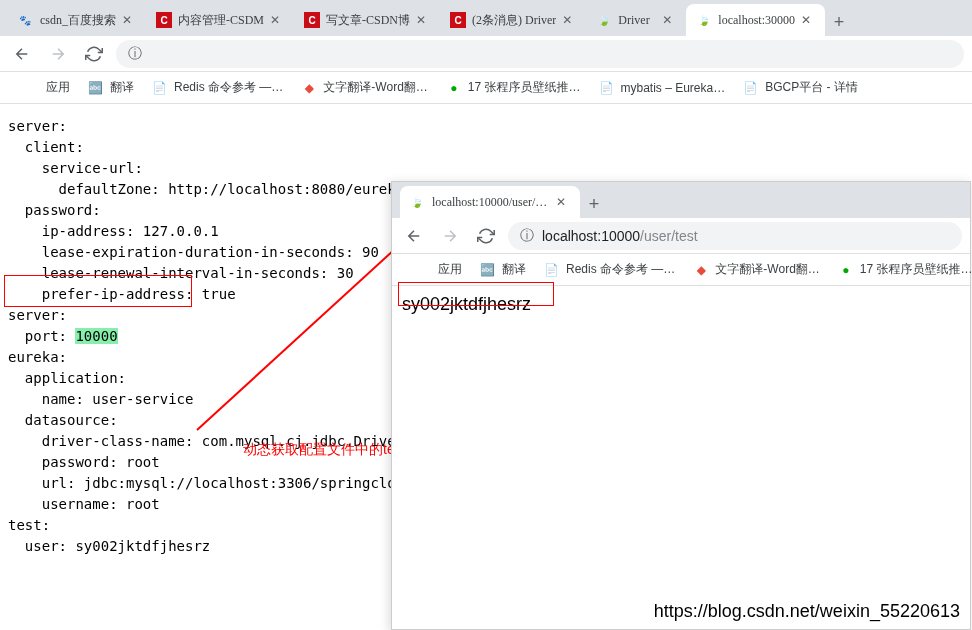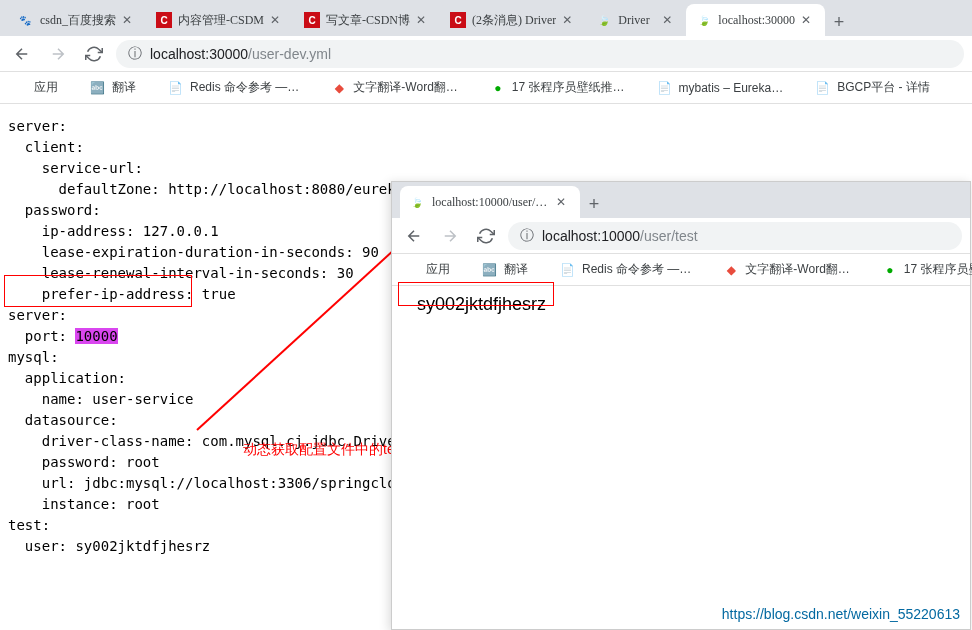--- a/index.html
+++ b/index.html
@@ -14,38 +14,38 @@
     .new-tab-btn { width: 28px; height: 28px; display: flex; align-items: center; justify-content: center; color: #5f6368; font-size: 18px; }
     
     .toolbar { display: flex; align-items: center; height: 36px; background: #fff; border-bottom: 1px solid #e0e0e0; padding: 0 8px; gap: 8px; }
     .nav-btn { width: 28px; height: 28px; display: flex; align-items: center; justify-content: center; color: #5f6368; }
     .nav-btn.disabled { color: #bdc1c6; }
     .address-bar { flex: 1; display: flex; align-items: center; height: 28px; background: #f1f3f4; border-radius: 14px; padding: 0 12px; gap: 8px; font-size: 14px; color: #202124; }
     .address-bar .info-icon { color: #5f6368; }
     .url-host { color: #202124; }
     .url-path { color: #80868b; }
     
-    .bookmarks { display: flex; align-items: center; height: 32px; background: #fff; border-bottom: 1px solid #e0e0e0; padding: 0 12px; gap: 32px; font-size: 12px; color: #3c4043; }
+    .bookmarks { display: flex; align-items: center; height: 32px; background: #fff; border-bottom: 1px solid #e0e0e0; padding: 0 24px; gap: 18px; font-size: 12px; color: #3c4043; }
     .bm-item { display: flex; align-items: center; gap: 6px; white-space: nowrap; }
     .bm-icon { width: 16px; height: 16px; display: flex; align-items: center; justify-content: center; }
     
     .content { padding: 12px 8px; font-family: "SimSun", monospace; font-size: 14px; line-height: 1.5; color: #000; white-space: pre; position: relative; }
-    .highlight-port { background: #d946ef; display: inline; }
+    .highlight-port { background: #86efac; display: inline; }
     .red-box-1 { position: absolute; border: 1.5px solid #ff0000; left: 4px; top: 275px; width: 188px; height: 32px; pointer-events: none; }
     .annotation { position: absolute; color: #ff0000; font-family: "SimSun", Arial; font-size: 14px; left: 243px; top: 441px; }
     
     .arrow { position: absolute; pointer-events: none; }
     
     .inner-window { position: absolute; top: 181px; left: 391px; width: 580px; height: 449px; background: #fff; border: 1px solid #ccc; box-shadow: -2px 2px 10px rgba(0,0,0,0.15); }
     .inner-window .tab-strip { background: #dee1e6; }
     .inner-window .tab { min-width: 180px; }
     .red-box-2 { position: absolute; border: 1.5px solid #ff0000; left: 6px; top: 100px; width: 156px; height: 24px; pointer-events: none; }
-    .inner-content { padding: 8px 25px; font-family: Arial, sans-serif; font-size: 18px; color: #000; }
-    
-    .watermark { position: absolute; bottom: 8px; right: 12px; color: #0369a1; font-size: 14px; font-family: Arial; }
+    .inner-content { padding: 8px 10px; font-family: Arial, sans-serif; font-size: 18px; color: #000; }
+    
+    .watermark { position: absolute; bottom: 8px; right: 12px; color: #000000; font-size: 18px; font-family: Arial; }
     
     svg { display: block; }
     .favicon-c { background: #ca0c16; color: #fff; width: 16px; height: 16px; font-weight: bold; font-size: 11px; display: flex; align-items: center; justify-content: center; }
     .favicon-leaf { color: #6db33f; }
     .favicon-baidu { color: #2932e1; }
     .apps-icon { display: grid; grid-template-columns: repeat(3, 4px); grid-template-rows: repeat(3, 4px); gap: 1px; }
     .apps-icon span:nth-child(1){background:#ea4335;} .apps-icon span:nth-child(2){background:#fbbc04;} .apps-icon span:nth-child(3){background:#34a853;}
     .apps-icon span:nth-child(4){background:#4285f4;} .apps-icon span:nth-child(5){background:#ea4335;} .apps-icon span:nth-child(6){background:#fbbc04;}
     .apps-icon span:nth-child(7){background:#34a853;} .apps-icon span:nth-child(8){background:#4285f4;} .apps-icon span:nth-child(9){background:#ea4335;}
   </style>
@@ -98,21 +98,20 @@
       </svg>
     </div>
   <div class="nav-btn">
       <svg width="18" height="18" viewBox="0 0 24 24" fill="none" stroke="currentColor" stroke-width="2">
         <path d="M23 4v6h-6M1 20v-6h6"></path>
         <path d="M3.51 9a9 9 0 0114.85-3.36L23 10M1 14l4.64 4.36A9 9 0 0020.49 15"></path>
       </svg>
     </div>
   <div class="address-bar">
     <span class="info-icon">ⓘ</span>
-    <span><span class="url-host">localhost:30000</span><span class="url-path">/user-dev.yml</span></span>
   </div>
 </div>
 
 <div class="bookmarks">
   <div class="bm-item">
       <span class="bm-icon apps-icon">
         <span></span>
         <span></span>
         <span></span>
         <span></span>
@@ -154,28 +153,28 @@
 <span>  client:</span>
 <span>    service-url:</span>
 <span>      defaultZone: http://localhost:8080/eureka</span>
 <span>  password:</span>
 <span>    ip-address: 127.0.0.1</span>
 <span>    lease-expiration-duration-in-seconds: 90</span>
 <span>    lease-renewal-interval-in-seconds: 30</span>
 <span>    prefer-ip-address: true</span>
 <span>server:</span>
 <span>  port: </span><span class="highlight-port">10000</span>
-<span>mysql:</span>
+<span>eureka:</span>
 <span>  application:</span>
 <span>    name: user-service</span>
 <span>  datasource:</span>
 <span>    driver-class-name: com.mysql.cj.jdbc.Driver</span>
 <span>    password: root</span>
 <span>    url: jdbc:mysql://localhost:3306/springcloud</span>
-<span>    instance: root</span>
+<span>    username: root</span>
 <span>test:</span>
 <span>  user: sy002jktdfjhesrz</span></div>
 
 <div class="red-box-1"></div>
 <div class="annotation">动态获取配置文件中的test.name值</div>
 
 <svg class="arrow" style="left:192px;top:230px;" width="230" height="210">
   <defs>
       <marker id="ah" markerWidth="10" markerHeight="10" refX="8" refY="3" orient="auto">
         <path d="M0,0 L0,6 L9,3 z" fill="#ff0000"></path>

